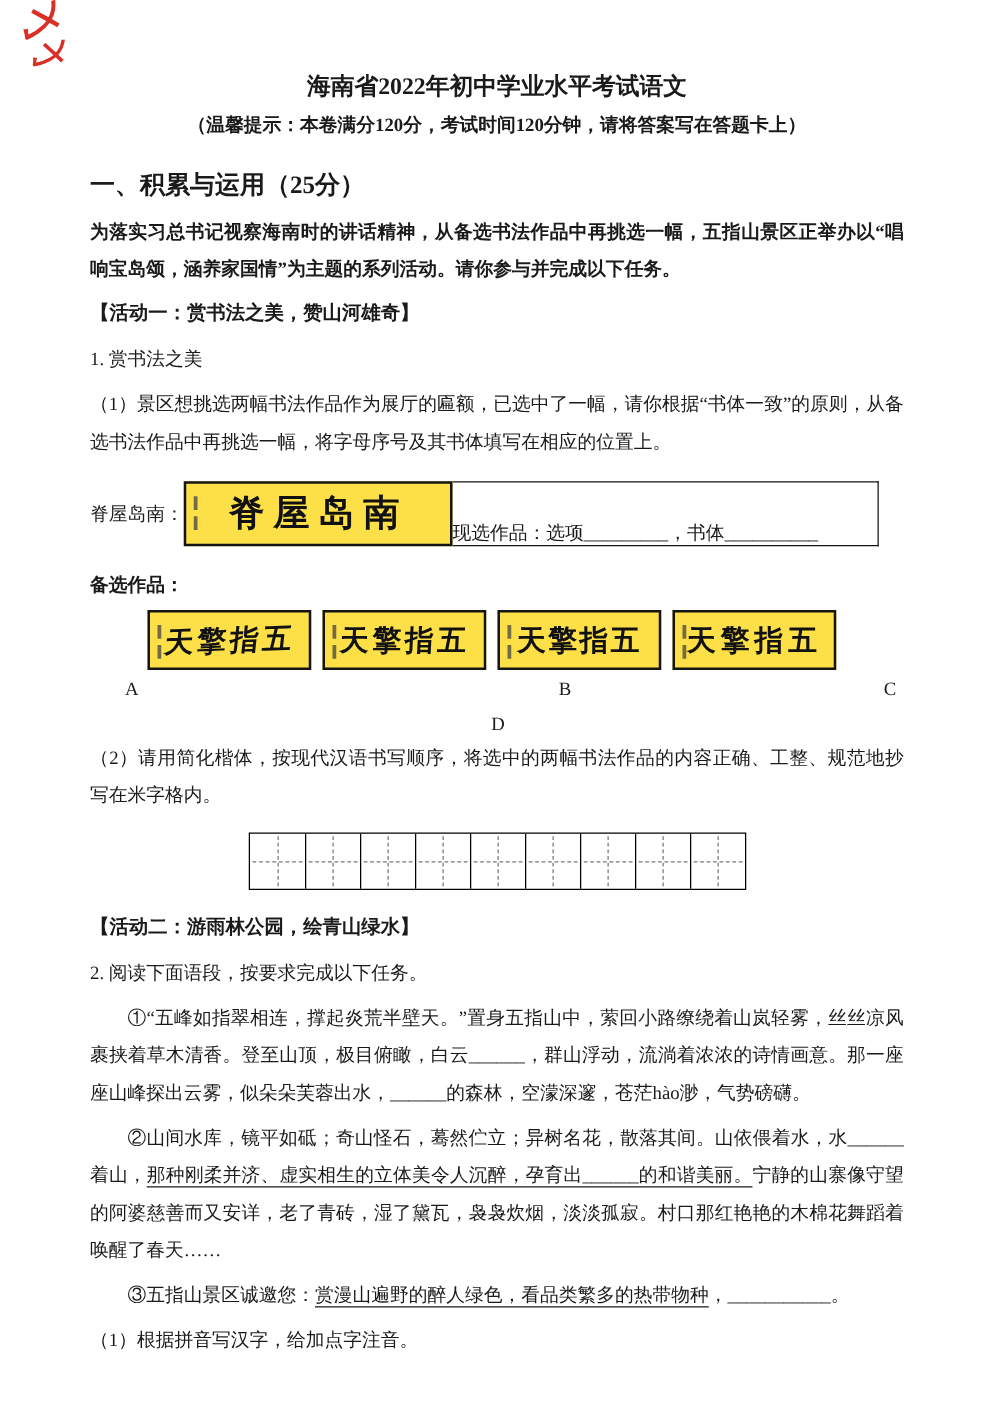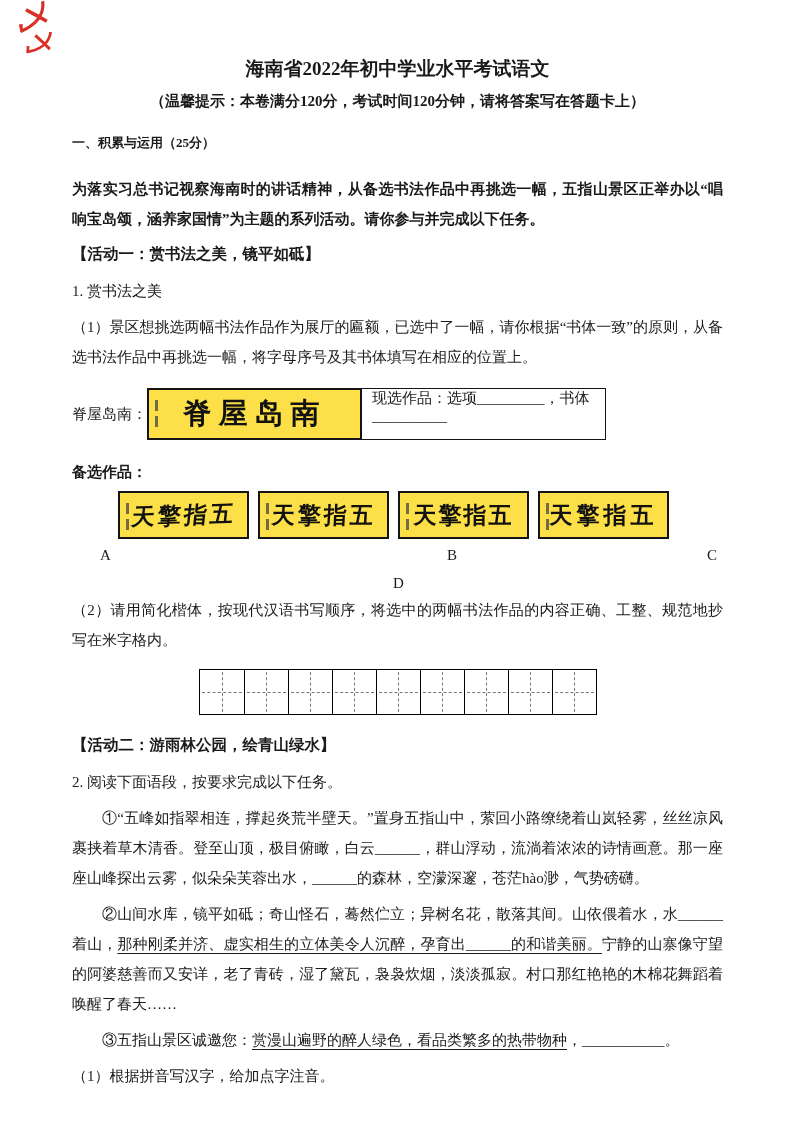--- a/index.html
+++ b/index.html
@@ -8,21 +8,21 @@
   .page {
     position:relative; width:793px; height:1122px; margin:0 auto;
     background:#fff; padding:56px 70px 0 72px; overflow:hidden;
   }
   .mark { position:absolute; color:#d93025; font-weight:bold; line-height:1; font-family:"DejaVu Sans",sans-serif; }
   .m1 { left:18px; top:2px;  font-size:30px; transform:rotate(-8deg); }
   .m2 { left:27px; top:30px; font-size:25px; transform:rotate(6deg); }
 
   .title  { font-size:19px; font-weight:bold; text-align:center; margin-bottom:4px; }
   .notice { font-size:15px; font-weight:bold; text-align:center; margin-bottom:18px; }
-  .sec    { font-size:13px; font-weight:bold; margin-bottom:22px; }
+  .sec    { font-size:20px; font-weight:bold; margin-bottom:10px; }
   p, .line { font-size:15px; line-height:30px; }
   .just   { text-align:justify; }
   .bold   { font-weight:bold; }
   .act    { font-size:15.5px; font-weight:bold; line-height:32px; margin-top:4px; }
   .indent { text-indent:2em; }
 
   .selected-row { display:flex; align-items:center; margin-top:16px; }
   .lbl { font-size:15px; white-space:nowrap; }
   .callig-box {
     border:2px solid #141414; background:#fde047; display:flex; align-items:center;
@@ -32,22 +32,22 @@
     position:absolute; left:6px; top:10px; width:3px; height:11px; background:#444;
     box-shadow:0 16px 0 #444; opacity:.75;
   }
   .callig-text {
     font-family:"DejaVu Serif",serif; font-weight:bold; color:#111;
     letter-spacing:7px; white-space:nowrap;
   }
   .selected { width:215px; height:52px; }
   .selected .callig-text { font-size:29px; }
   .answer-box {
-    width:244px; height:52px; border:1px solid #141414; border-left:none;
-    display:flex; align-items:flex-start; padding-left:10px; font-size:15px;
+    width:341px; height:52px; border:1px solid #141414; border-left:none;
+    display:flex; align-items:flex-end; padding-left:0; font-size:15px;
   }
 
   .backup-label { margin-top:17px;font-weight:bold; }
   .backup-row { display:flex; gap:9px; margin-left:46px; margin-top:4px; }
   .backup { width:131px; height:48px; }
   .backup .callig-text { font-size:23px; letter-spacing:3px; }
   .v1 .callig-text { transform:skewX(-8deg) rotate(-2deg); }
   .v2 .callig-text { transform:skewX(-3deg); }
   .v3 .callig-text { letter-spacing:2px; }
   .v4 .callig-text { letter-spacing:4px; }
@@ -82,21 +82,21 @@
 
   <span class="mark m1">乄</span>
   <span class="mark m2">乄</span>
 
   <h1 class="title">海南省2022年初中学业水平考试语文</h1>
   <p class="notice">（温馨提示：本卷满分120分，考试时间120分钟，请将答案写在答题卡上）</p>
 
   <h2 class="sec">一、积累与运用（25分）</h2>
   <p class="just bold">为落实习总书记视察海南时的讲话精神，从备选书法作品中再挑选一幅，五指山景区正举办以“唱响宝岛颂，涵养家国情”为主题的系列活动。请你参与并完成以下任务。</p>
 
-  <h3 class="act">【活动一：赏书法之美，镜平如砥】</h3>
+  <h3 class="act">【活动一：赏书法之美，赞山河雄奇】</h3>
   <p class="sp-small">1. 赏书法之美</p>
   <p class="just sp-small">（1）景区想挑选两幅书法作品作为展厅的匾额，已选中了一幅，请你根据“书体一致”的原则，从备选书法作品中再挑选一幅，将字母序号及其书体填写在相应的位置上。</p>
 
   <div class="selected-row">
     <span class="lbl">脊屋岛南：</span>
     <div class="callig-box selected">
       <span class="sig"></span>
       <span class="callig-text">脊屋岛南</span>
     </div>
     <div class="answer-box">

